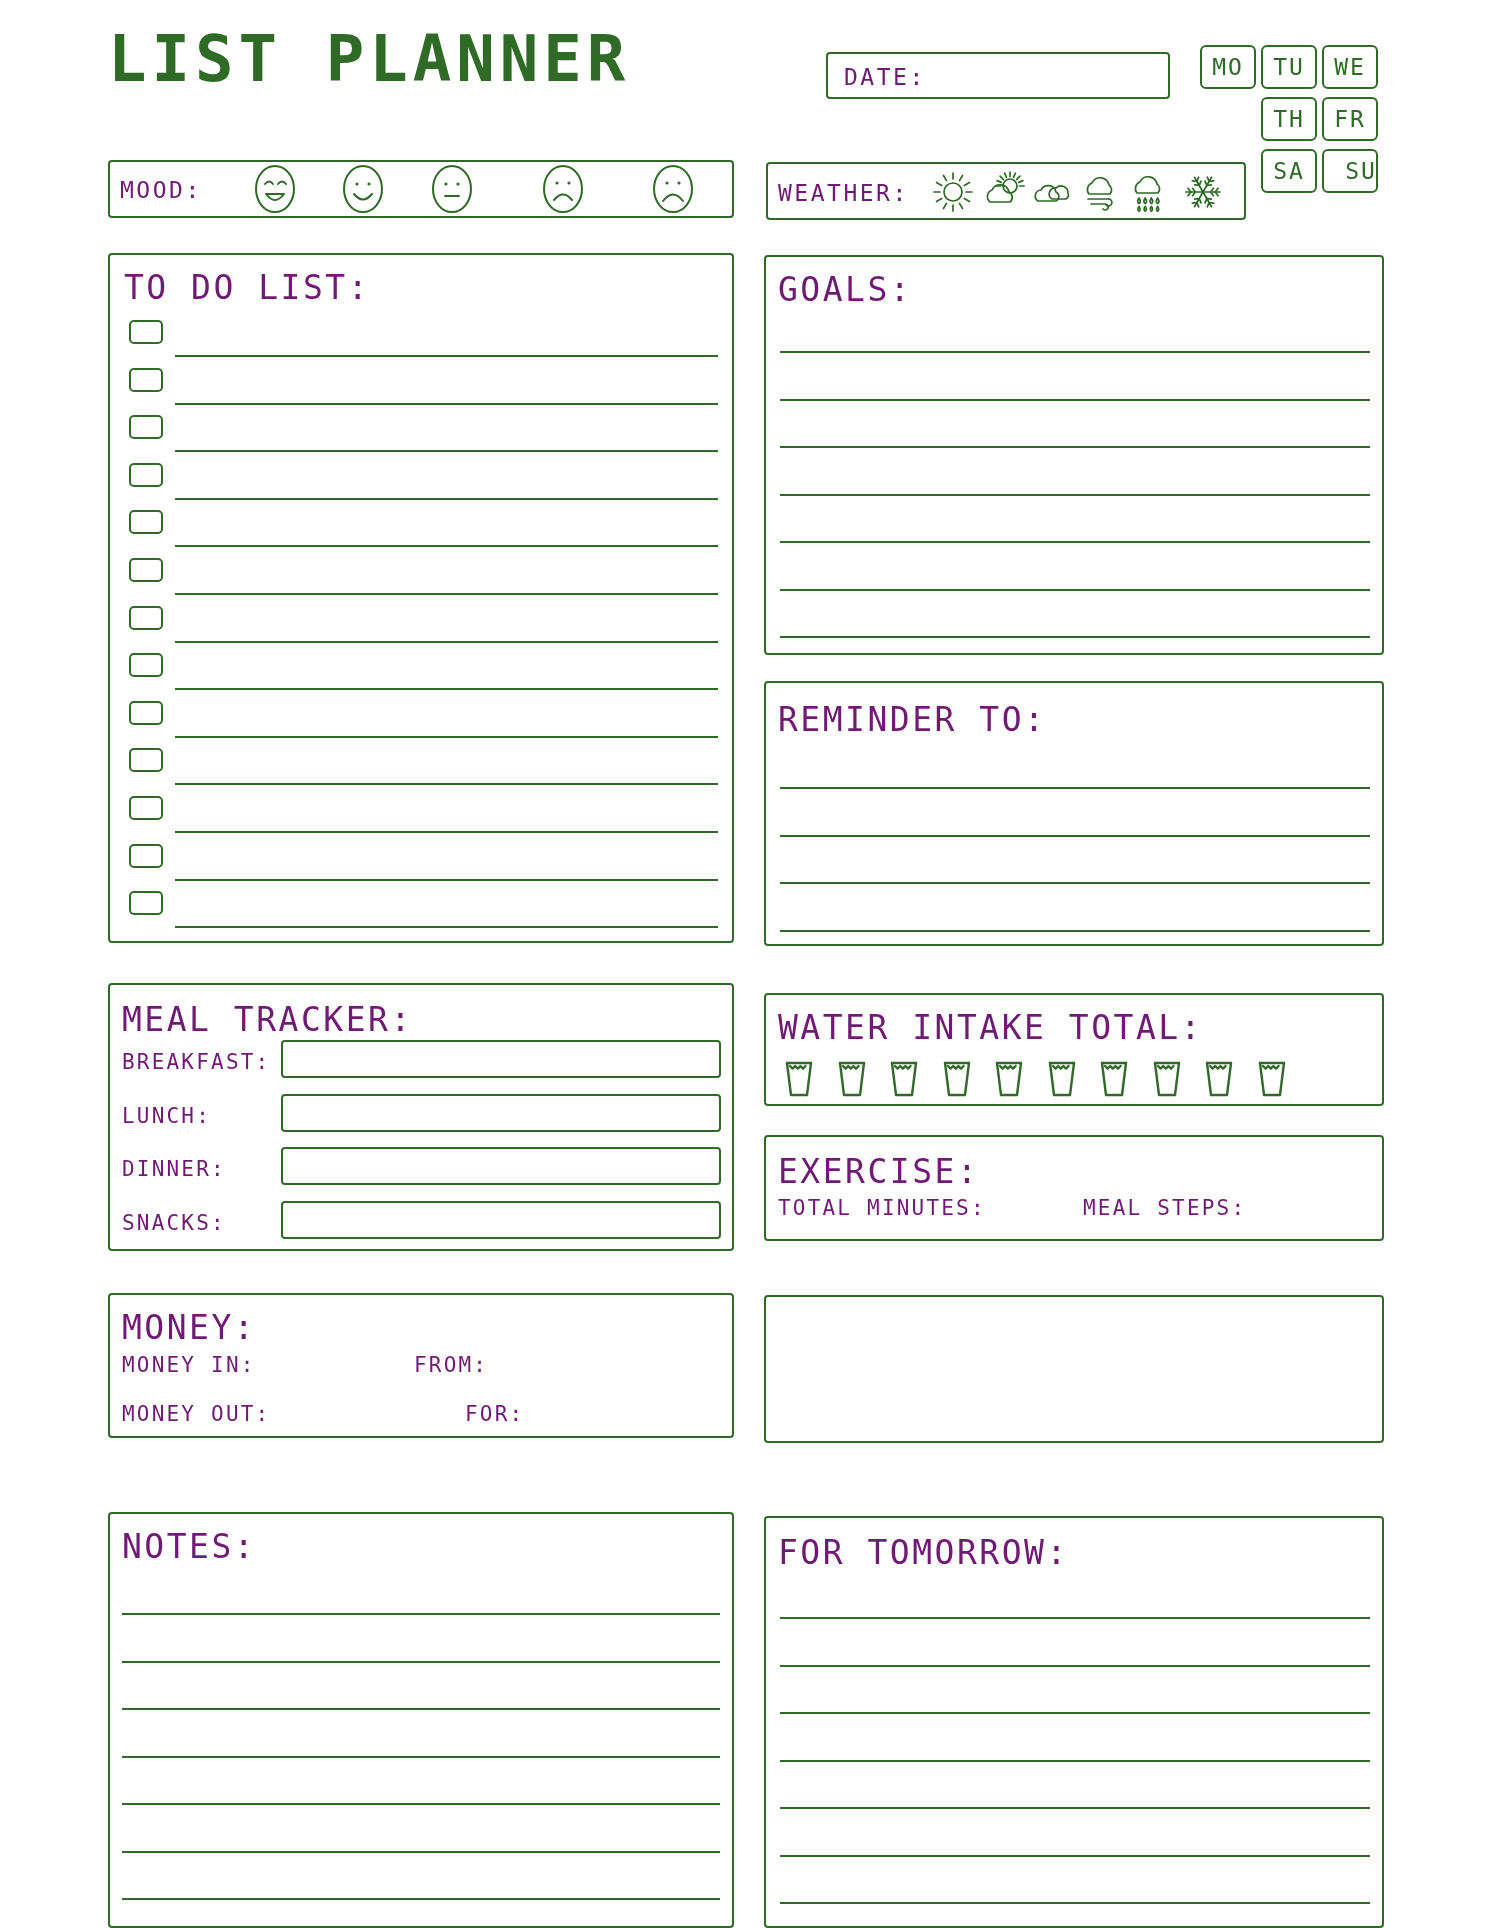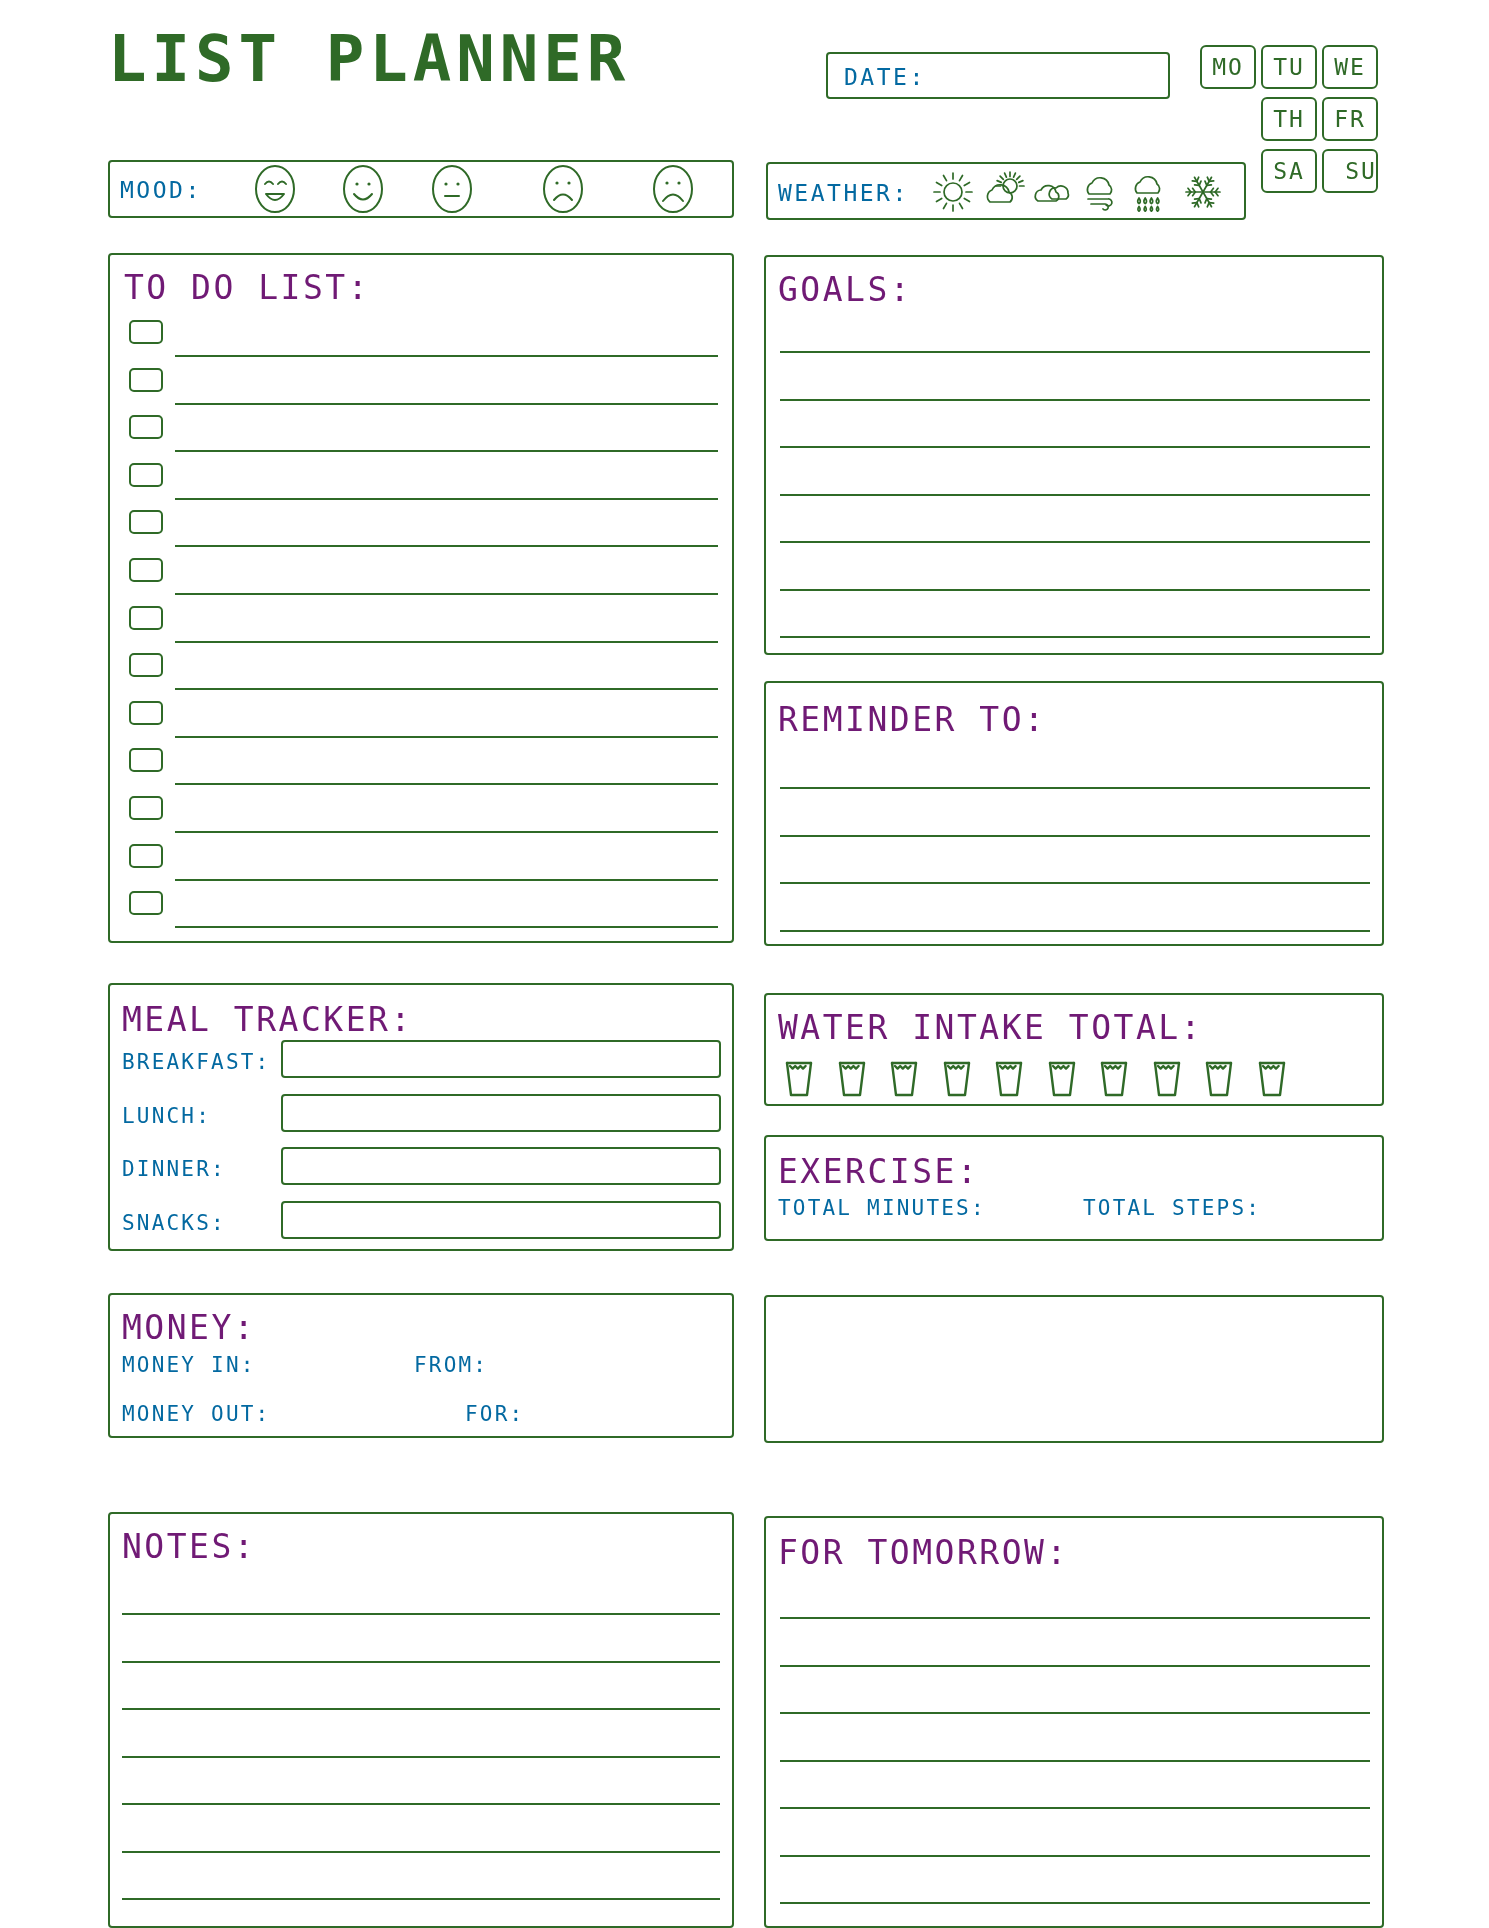--- a/index.html
+++ b/index.html
@@ -34,21 +34,21 @@
     position: absolute;
     font-size: 33px;
     letter-spacing: 2.5px;
     color: #701a75;
     white-space: nowrap;
   }
   .lbl {
     position: absolute;
     font-size: 21px;
     letter-spacing: 2.2px;
-    color: #0369a1;
+    color: #701a75;
     white-space: nowrap;
   }
   .rule {
     position: absolute;
     height: 0;
     border-top: 2.2px solid #2f6a27;
   }
 
   
   #title {
@@ -488,21 +488,21 @@
           <path d="M5 8 L9 40 H25 L29 8"></path>
           <path d="M5 8 h24"></path>
           <path d="M8 11 l2.6 2.6 l2.6 -2.6 l2.6 2.6 l2.6 -2.6 l2.6 2.6 l2.6 -2.6"></path>
         </svg>
       </div>
     </div>
 
   <div class="box" id="exercise-box"></div>
   <div id="exercise-title" class="sec-title">EXERCISE:</div>
   <div id="exercise-minutes" class="lbl">TOTAL MINUTES:</div>
-  <div id="exercise-steps" class="lbl">TOTAL STEPS:</div>
+  <div id="exercise-steps" class="lbl">MEAL STEPS:</div>
 
   <div class="box" id="money-box"></div>
   <div id="money-title" class="sec-title">MONEY:</div>
   <div id="money-in" class="lbl">MONEY IN:</div>
   <div id="money-from" class="lbl">FROM:</div>
   <div id="money-out" class="lbl">MONEY OUT:</div>
   <div id="money-for" class="lbl">FOR:</div>
 
   <div class="box" id="grateful-box"></div>
 

